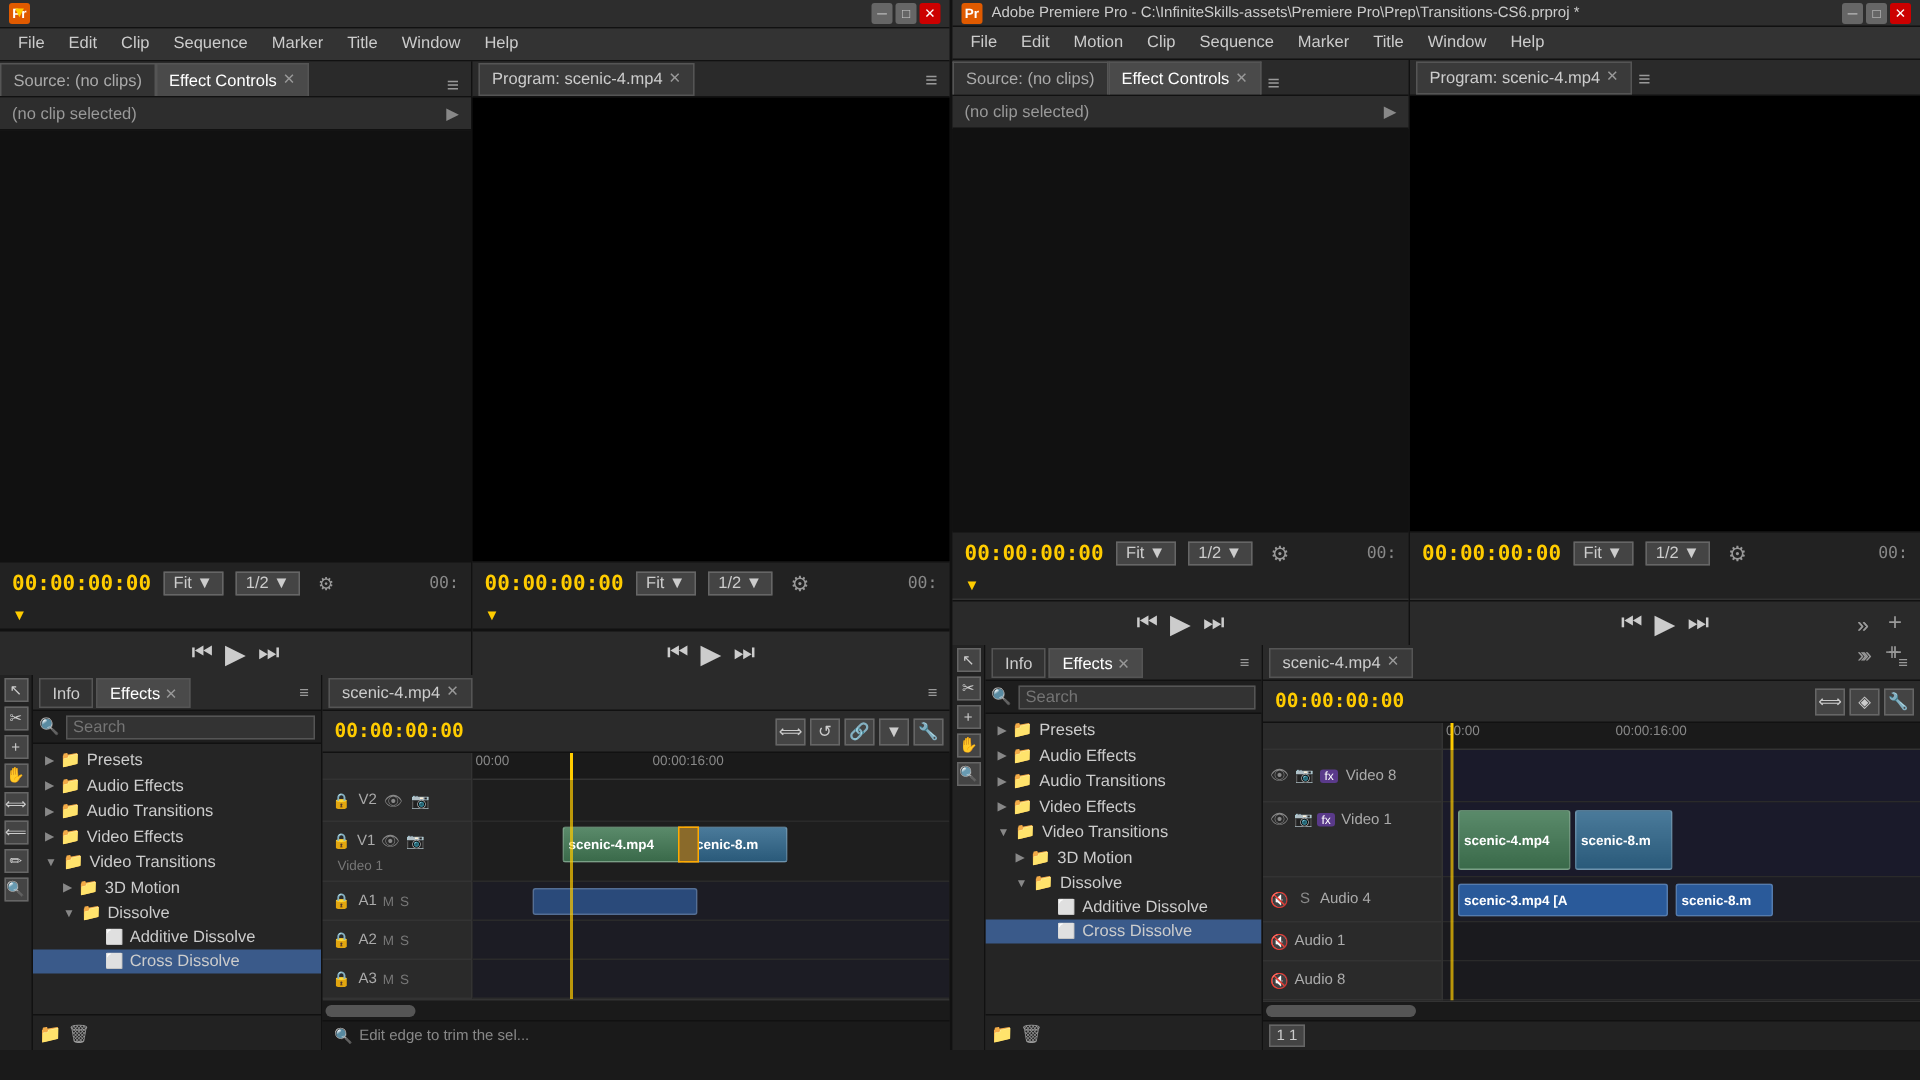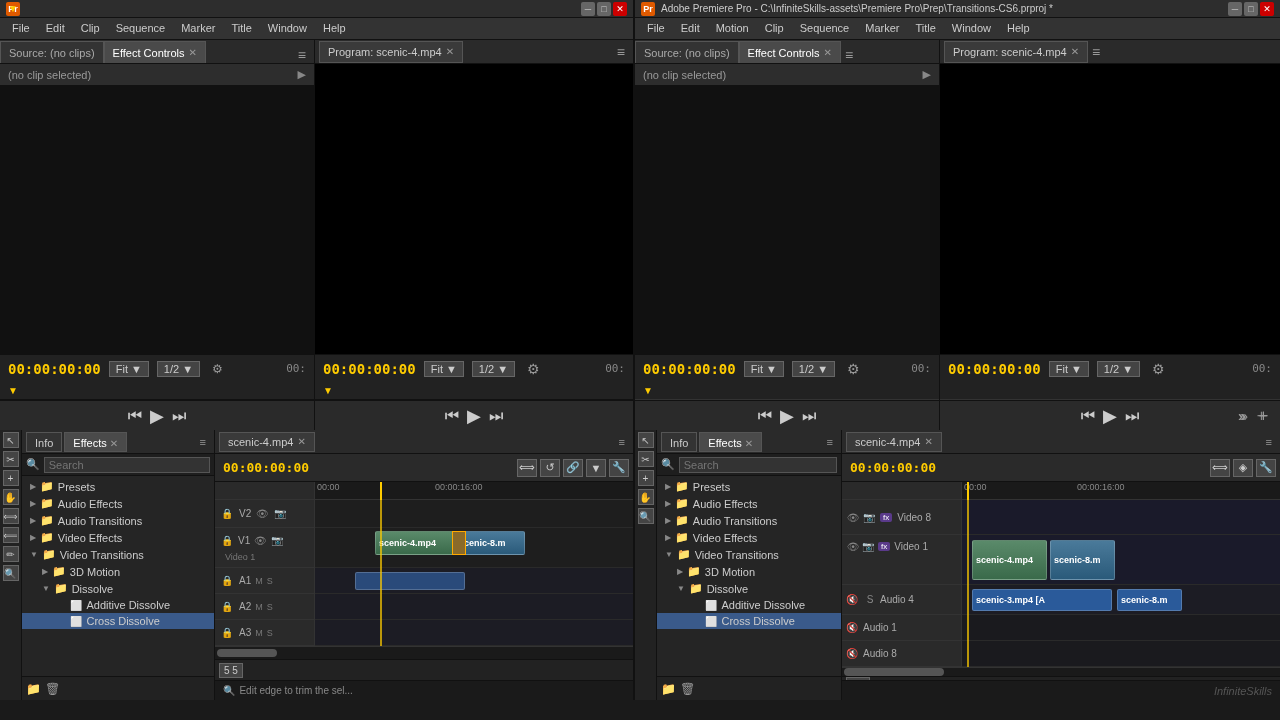--- a/index.html
+++ b/index.html
@@ -909,23 +909,20 @@
               <div class="track-row audio" style="height:26px;"></div>
 
               <div style="position:absolute; left:65px; top:0; width:2px; height:100%; background:#ffcc00; opacity:0.7; z-index:10; pointer-events:none;"></div>
             </div>
           </div>
 
           <div class="h-scrollbar">
             <div class="h-scroll-thumb"></div>
           </div>
 
-          <div style="background:#222; height:22px; display:flex; align-items:center; padding:0 4px; gap:4px; border-top:1px solid #111;">
-            <button style="background:#444; border:1px solid #666; color:#ccc; font-size:10px; cursor:pointer; padding:1px 4px;">5 5</button>
-          </div>
         </div>
 
         <div class="status-bar">
           <span style="color:#888;">🔍</span>
           <span style="margin-left:4px;">Edit edge to trim the sel...</span>
         </div>
       </div>
     </div>
   </div>
 
@@ -1195,19 +1192,16 @@
 
           <div class="h-scrollbar">
             <div class="h-scroll-thumb" style="width:100px;"></div>
           </div>
 
           <div style="background:#222; height:22px; display:flex; align-items:center; padding:0 4px; gap:4px; border-top:1px solid #111;">
             <button style="background:#444; border:1px solid #666; color:#ccc; font-size:10px; cursor:pointer; padding:1px 4px;">1 1</button>
           </div>
         </div>
 
-        <div style="background:#1a1a1a; height:20px; display:flex; align-items:center; justify-content:flex-end; padding:0 8px; border-top:1px solid #111;">
-          <span style="color:#555; font-size:11px; font-style:italic;">InfiniteSkills</span>
-        </div>
       </div>
     </div>
   </div>
 </div>
 
 </body></html>

